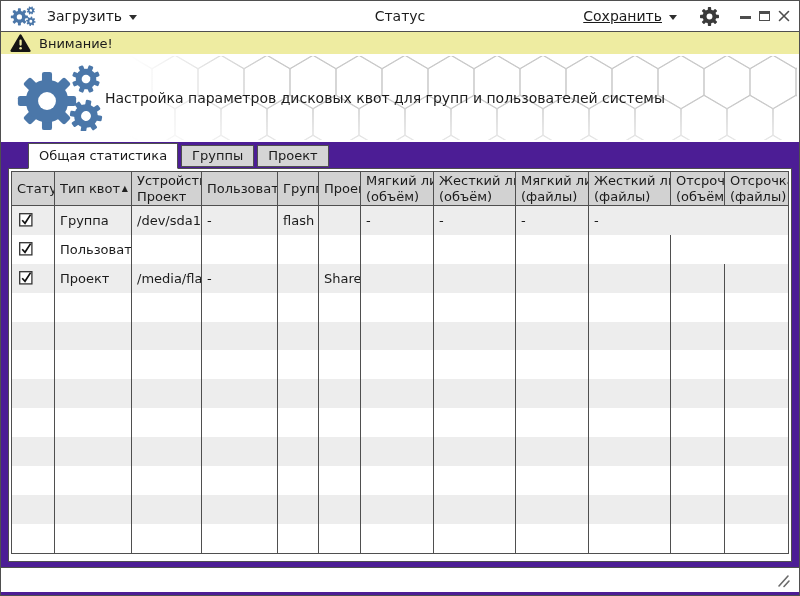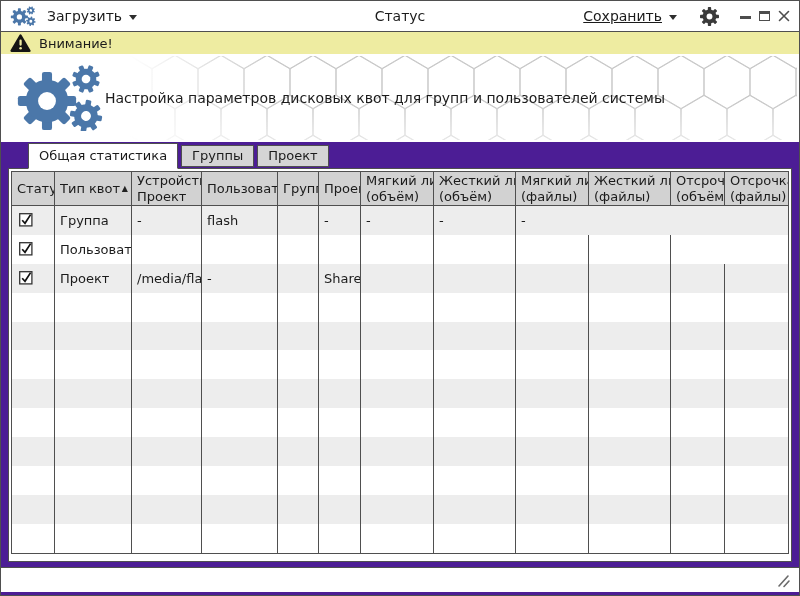--- a/index.html
+++ b/index.html
@@ -288,20 +288,21 @@
         </div>
       <div>
           <div class="tr alt" style="grid-template-columns: 43px 77px 70px 76px 41px 42px 73px 82px 73px 82px 54px 1fr;">
             <div class="td">
               <svg class="cb" viewBox="0 0 14 14">
                 <rect x="0.7" y="0.7" width="12.2" height="12.2" fill="#fff" stroke="#333" stroke-width="1.3"></rect>
                 <path d="M3.2,7.2 L6,10.3 L11.6,1.6" fill="none" stroke="#111" stroke-width="1.7"></path>
               </svg>
             </div>
             <div class="td">Группа</div>
+            <div class="td">/dev/sda1</div>
             <div class="td">-</div>
             <div class="td">flash</div>
             <div class="td"></div>
             <div class="td">-</div>
             <div class="td">-</div>
             <div class="td">-</div>
             <div class="td">-</div>
           </div>
           <div class="tr" style="grid-template-columns: 43px 77px 70px 76px 41px 42px 73px 82px 73px 82px 54px 1fr;">
             <div class="td">

